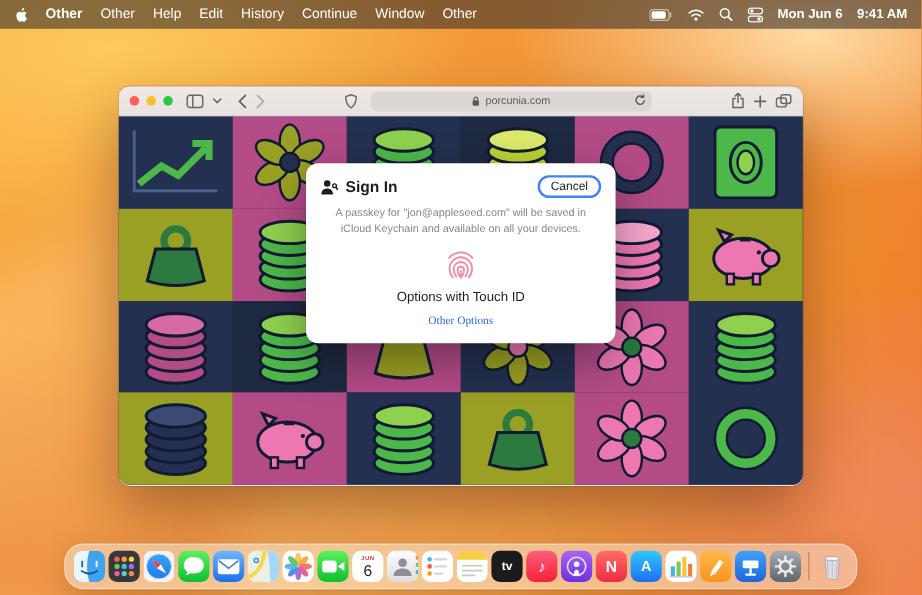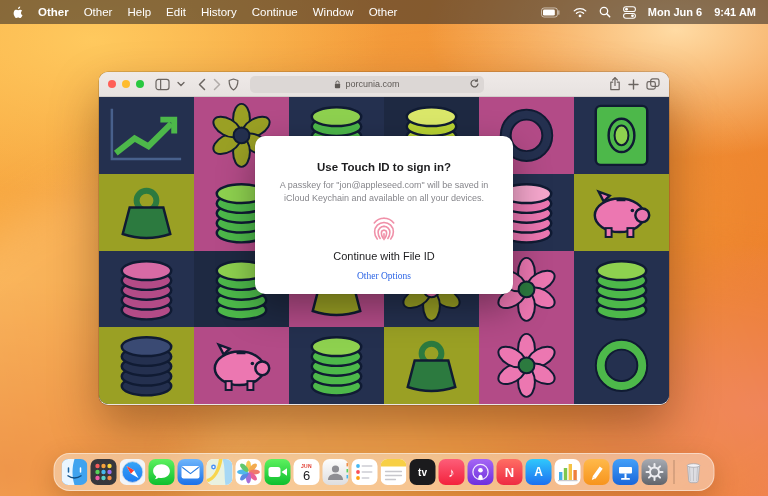--- a/index.html
+++ b/index.html
@@ -28,21 +28,21 @@
 
   
   .win{position:absolute;left:99px;top:72px;width:570px;height:333px;border-radius:9px;box-shadow:0 22px 48px rgba(60,20,0,.38),0 0 0 .5px rgba(0,0,0,.25);z-index:20;background:#ebe6e4}
   .toolbar{height:25px;background:linear-gradient(#efeae8,#e7e2e0);border-bottom:1px solid #d2cdca;border-radius:9px 9px 0 0;display:flex;align-items:center;padding:0 9px;gap:7px}
   .tl{display:flex;gap:6px;align-items:center;margin-right:4px}
   .light{width:8px;height:8px;border-radius:50%;display:inline-block}
   .light.red{background:#ff5f57}.light.yel{background:#febc2e}.light.grn{background:#28c840}
   .tb-icon{display:flex;align-items:center;justify-content:center;color:#6b6561}
   .tb-icon svg{display:block}
   .tb-icon.dim{opacity:.45}
-  .tb-center{flex:1;display:flex;align-items:center;justify-content:flex-start;gap:11px;min-width:0}
+  .tb-center{flex:1;display:flex;align-items:center;justify-content:center;gap:11px;min-width:0}
   .url-field{width:234px;height:17px;background:#dcd7d5;border-radius:5px;display:flex;align-items:center;justify-content:center;gap:4px;position:relative;font-size:9px;color:#5e5955}
   .url-field .reload{position:absolute;right:4px;top:2.5px}
   .webpage{position:relative;width:100%;height:307px;border-radius:0 0 9px 9px;overflow:hidden;display:grid;grid-template-columns:repeat(6,1fr);grid-template-rows:repeat(4,1fr);background:#24304f}
   .tile{position:relative;overflow:hidden}
   .tile svg{display:block;width:100%;height:100%}
 
   
   .dialog{position:absolute;left:50%;top:64px;transform:translateX(-50%);width:258px;background:#fff;border-radius:10px;box-shadow:0 14px 36px rgba(0,0,0,.35),0 0 0 .5px rgba(0,0,0,.08);padding:10px 12px 13px;z-index:30;text-align:center}
   .dlg-head{display:flex;align-items:center;gap:6px;text-align:left}
   .dlg-icon{display:flex;align-items:center}
@@ -440,38 +440,49 @@
         <div class="tile" style="background: rgb(36, 48, 79);">
           <svg viewBox="0 0 96 78" preserveAspectRatio="none">
             <circle cx="48" cy="39" r="21" fill="none" stroke="#4db84a" stroke-width="9"></circle>
             <circle cx="48" cy="39" r="26" fill="none" stroke="#101b33" stroke-width="2"></circle>
             <circle cx="48" cy="39" r="16" fill="none" stroke="#101b33" stroke-width="2"></circle>
           </svg>
         </div>
       </div>
 
     <div class="dialog">
-      <div class="dlg-heading">Use Touch ID to sign in?</div>
+      <div class="dlg-head">
+        <span class="dlg-icon">
+          <svg width="15" height="14" viewBox="0 0 16 15">
+              <circle cx="6" cy="4.2" r="2.9" fill="#1d1d1f"></circle>
+              <path d="M.8 14 c0-3.6 2.3-5.4 5.2-5.4 s5.2 1.8 5.2 5.4z" fill="#1d1d1f"></path>
+              <circle cx="12.6" cy="6.2" r="1.7" fill="none" stroke="#1d1d1f" stroke-width="1.2"></circle>
+              <path d="M13.8 7.4 L15.4 9.1 M14.5 9.3 l.8-.8" stroke="#1d1d1f" stroke-width="1.1" stroke-linecap="round"></path>
+            </svg>
+        </span>
+        <span class="dlg-title">Sign In</span>
+        <button class="dlg-cancel">Cancel</button>
+      </div>
       <div class="dlg-body">A passkey for "jon@appleseed.com" will be saved in iCloud Keychain and available on all your devices.</div>
       <div class="dlg-fp">
         <svg width="30" height="30" viewBox="0 0 32 32">
             <g fill="none" stroke="#f090a8" stroke-width="1.7" stroke-linecap="round">
           <path d="M16 4.6 a13.5 13.5 0 0 0 -10.4 4.9"></path>
           <path d="M16 4.6 a13.5 13.5 0 0 1 10.4 4.9"></path>
           <path d="M16 9 a10 10 0 0 0 -10 10 c0 3 1 5.7 2.8 7.7"></path>
           <path d="M16 9 a10 10 0 0 1 10 10 c0 3 -1 5.7 -2.8 7.7"></path>
           <path d="M16 13.2 a6.3 6.3 0 0 0 -6.3 6.3 c0 2.4.8 4.7 2.2 6.6"></path>
           <path d="M16 13.2 a6.3 6.3 0 0 1 6.3 6.3 c0 2.4-.8 4.7-2.2 6.6"></path>
           <path d="M16 17.4 a2.8 2.8 0 0 0 -2.8 2.8 c0 1.9.6 3.9 1.7 5.5"></path>
           <path d="M16 17.4 a2.8 2.8 0 0 1 2.8 2.8 c0 1.9-.6 3.9-1.7 5.5"></path>
           <path d="M16 21 v6.3"></path>
         </g>
           </svg>
       </div>
-      <button class="dlg-continue">Continue with File ID</button>
+      <button class="dlg-continue">Options with Touch ID</button>
       <button class="dlg-other">Other Options</button>
     </div>
   </div>
 
   <div class="dock">
     <div class="di">
       <svg viewBox="0 0 26 26">
           <rect width="26" height="26" fill="#3fa3ef"></rect>
           <path d="M13 0 H0 v26 h13 c-2.6-8.2-2.6-17.8 0-26z" fill="#eaf6ff"></path>
           <path d="M7 9 v4" stroke="#19639f" stroke-width="1.5" stroke-linecap="round"></path>

